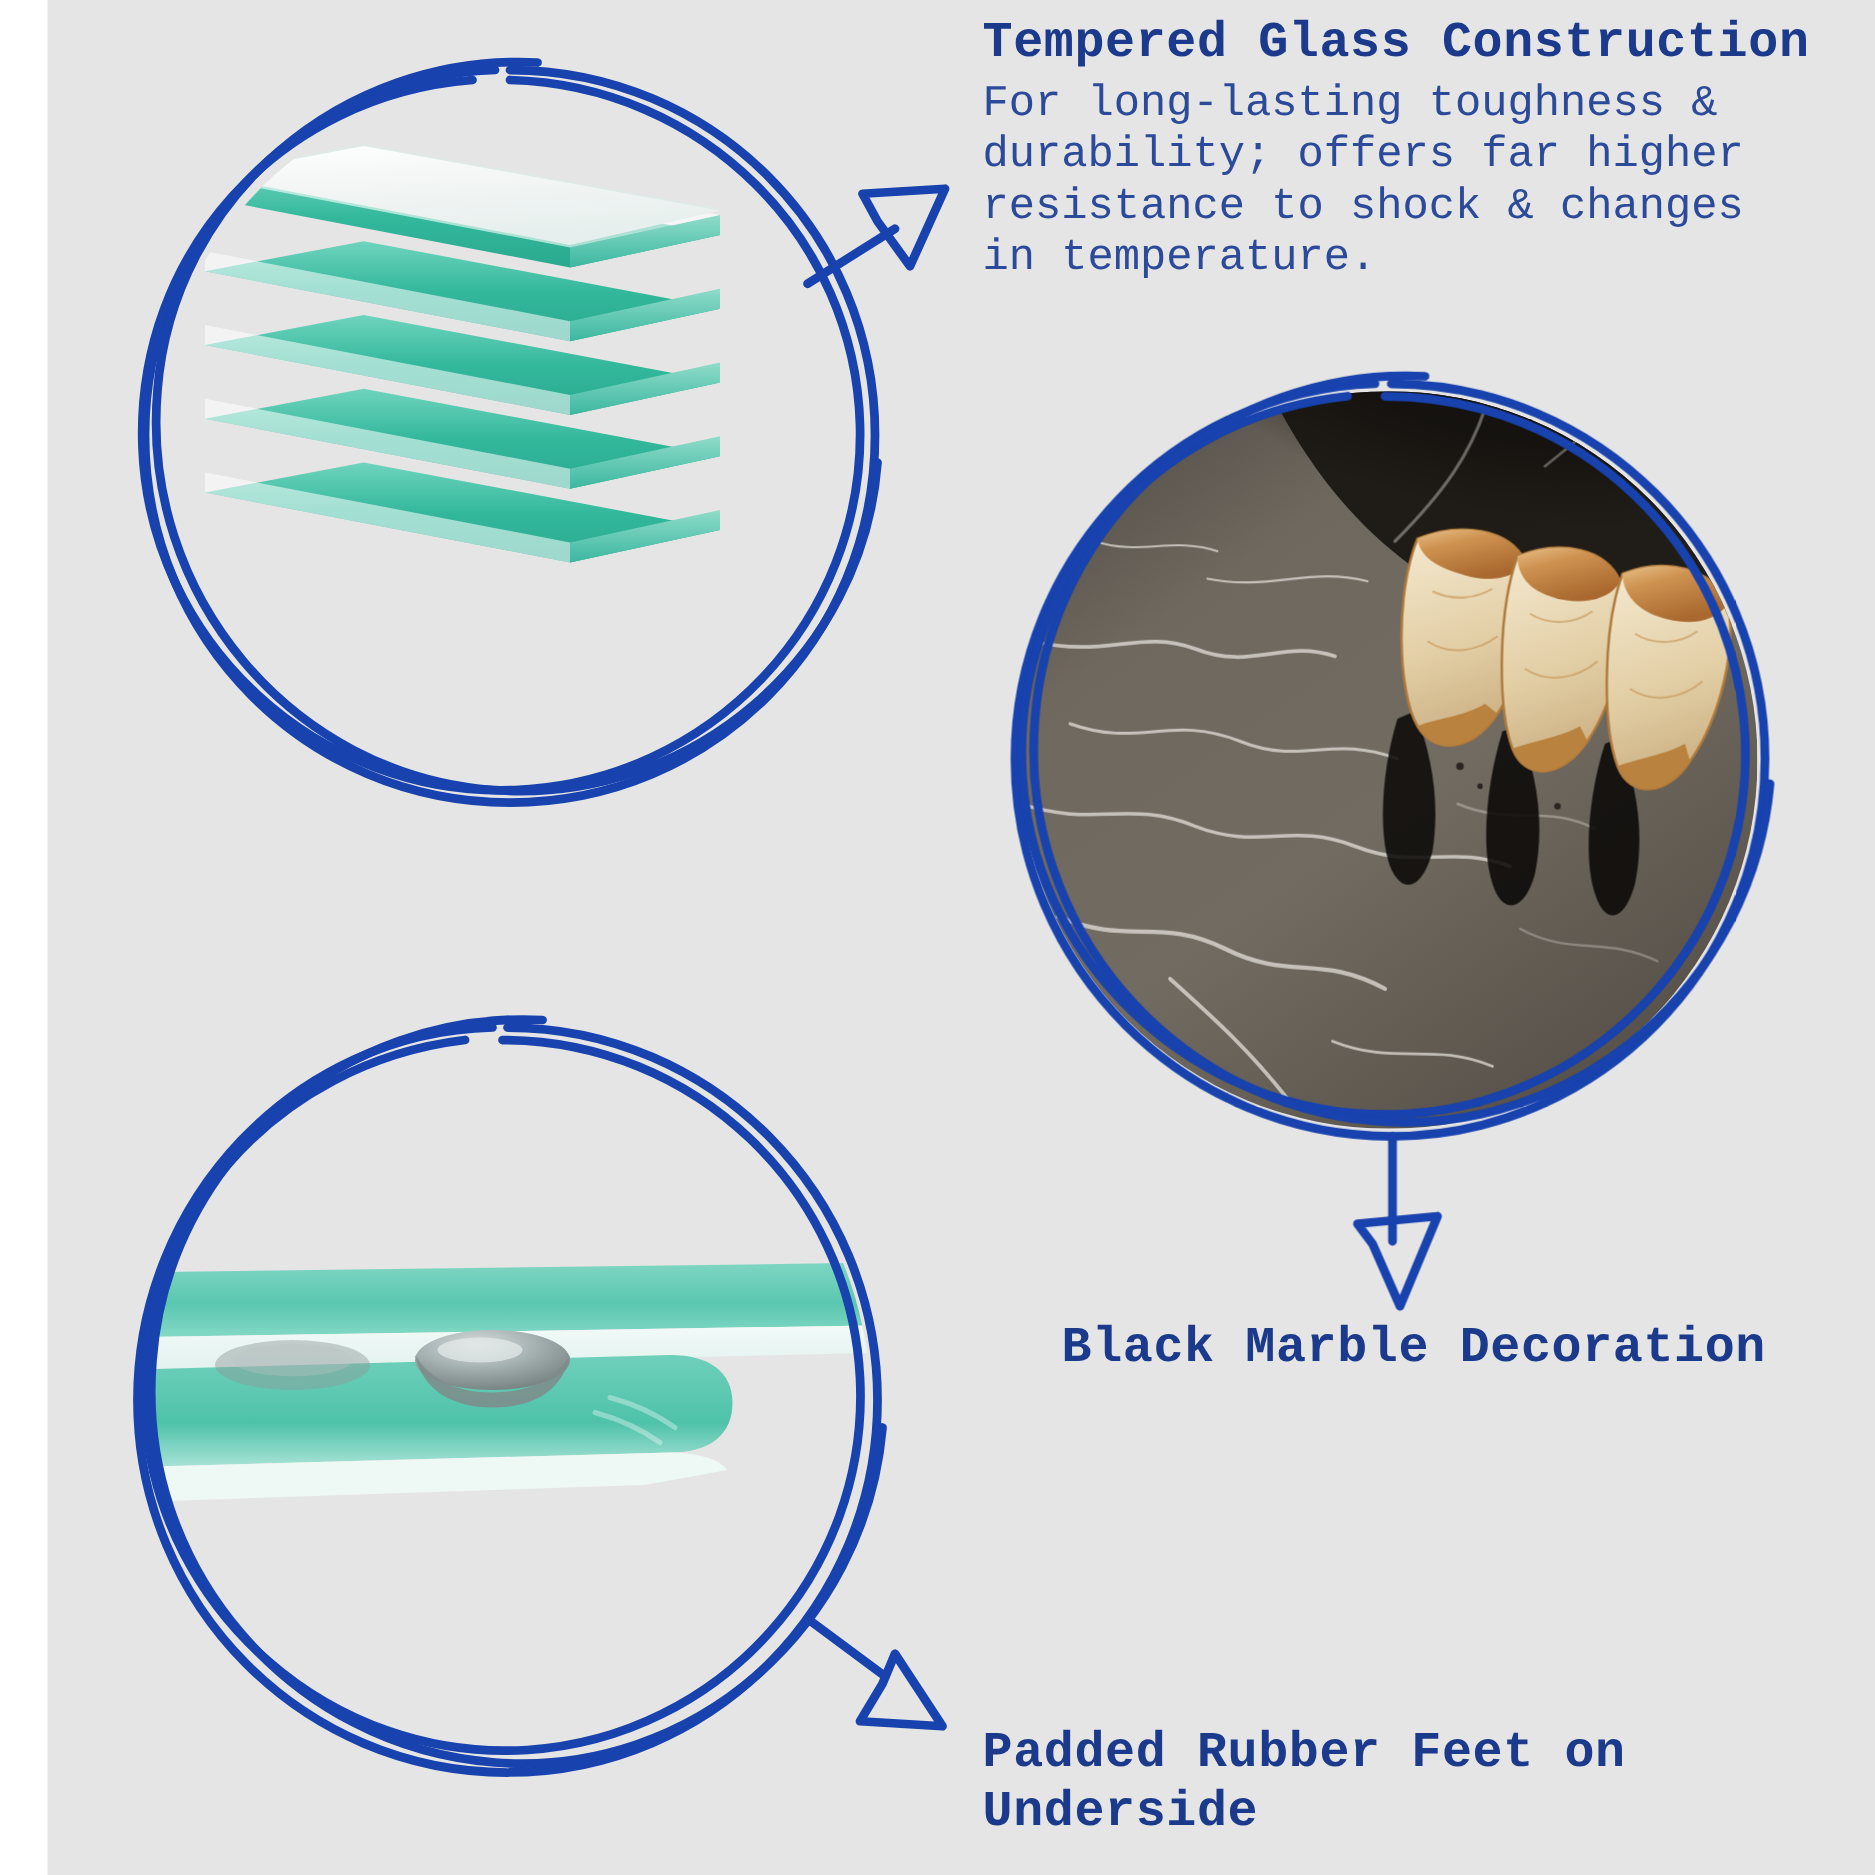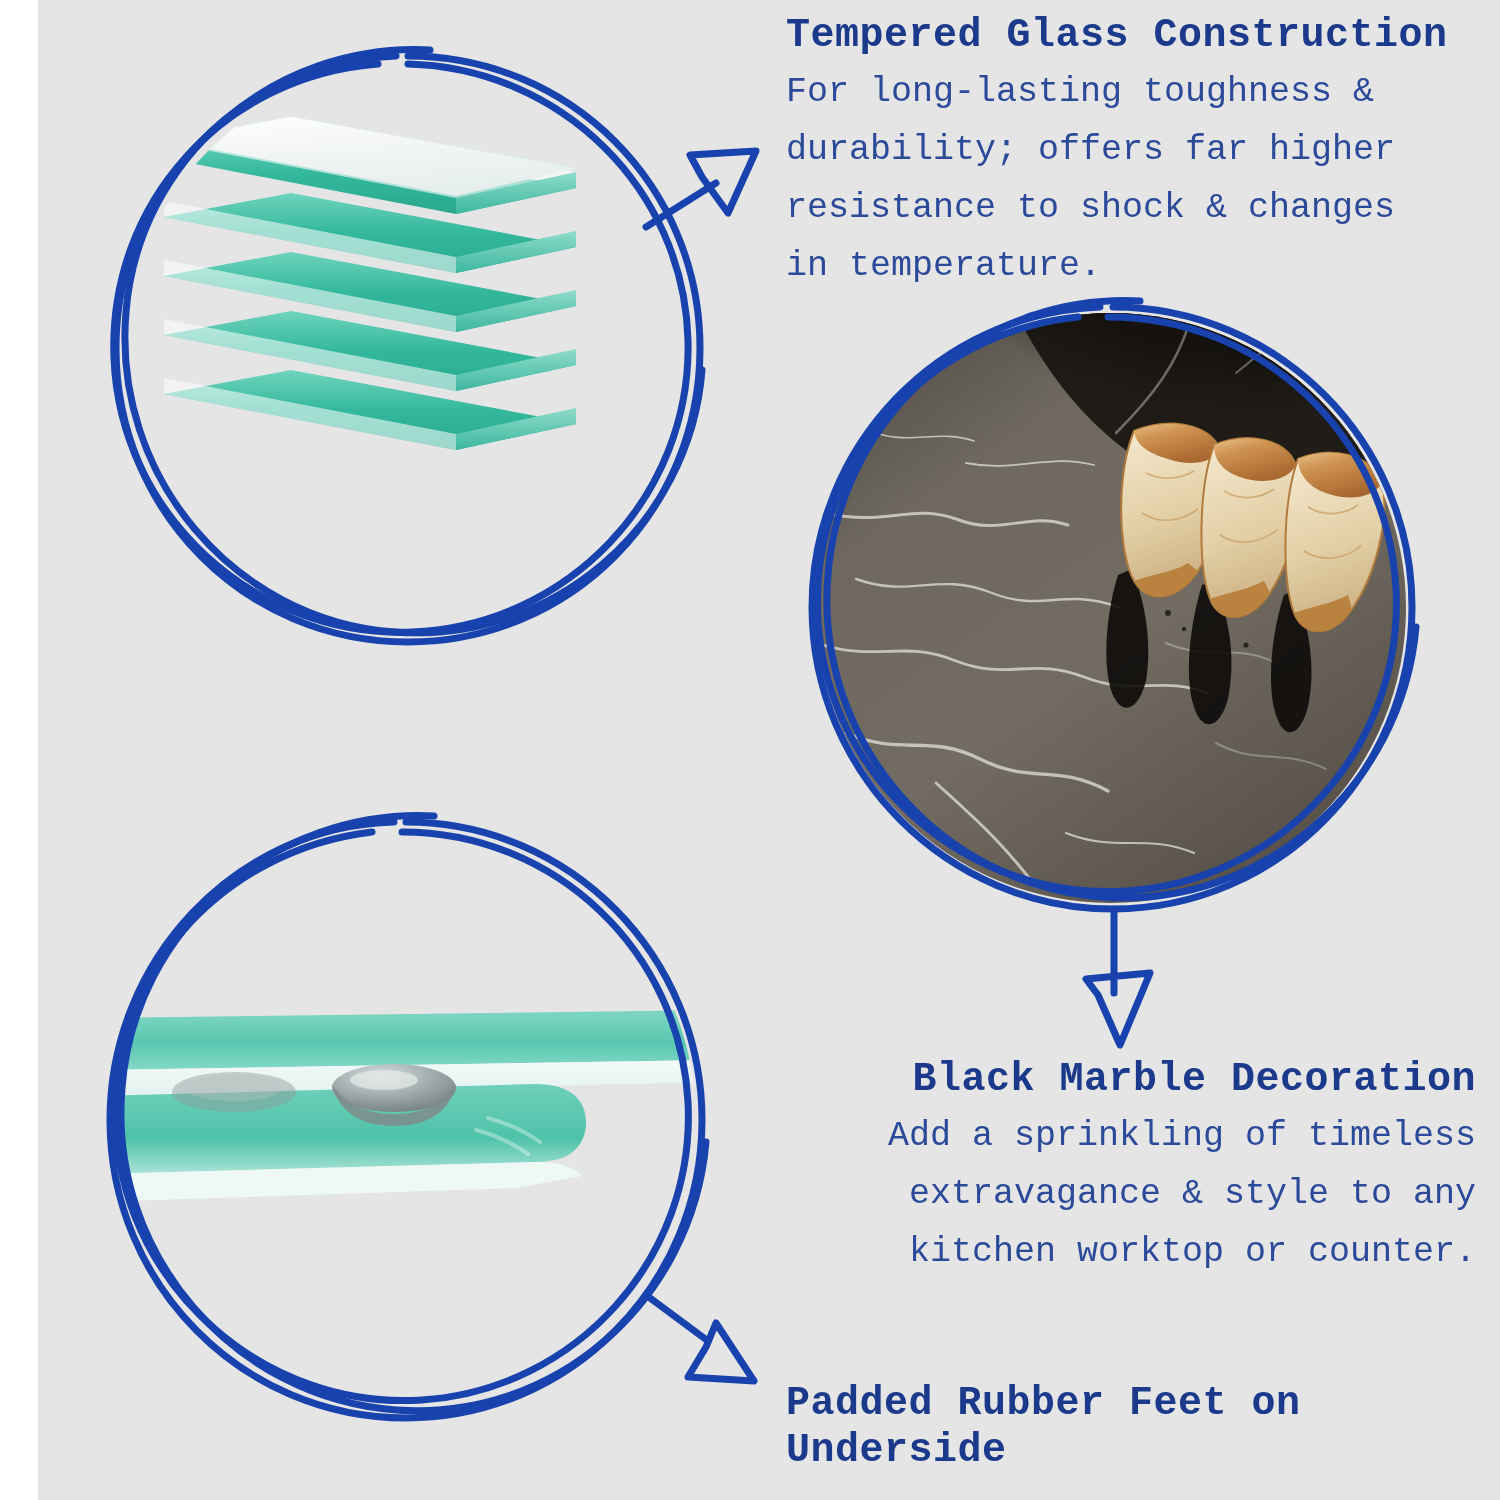--- a/index.html
+++ b/index.html
@@ -48,27 +48,27 @@
     line-height: 47px;
     letter-spacing: 0.5px;
     color: #1b3a8c;
     margin: 0 0 4px 0;
     white-space: pre-line;
   }
   .feature-body {
     font-family: "Liberation Mono", "DejaVu Sans Mono", monospace;
     font-weight: normal;
     font-size: 35px;
-    line-height: 58px;
+    line-height: 41px;
     letter-spacing: 0px;
     color: #2c4a9a;
     margin: 0;
     white-space: pre-line;
   }
-  .align-center { text-align: right; }
+  .align-center { text-align: center; }
   .align-left   { text-align: left; }
 
   
   .arrow-svg {
     position: absolute;
     pointer-events: none;
     overflow: visible;
   }
 </style>
 </head>
@@ -270,23 +270,20 @@
 
   <svg class="arrow-svg" style="left:1020px; top:905px; width:130px; height:150px;" viewBox="0 0 130 150">
     <g fill="none" stroke="#1842ad" stroke-width="7" stroke-linecap="round" stroke-linejoin="round">
       <path d="M56 4 L 56 88"></path>
       <path d="M28 74 L 92 68 L 62 140 L 40 90 Z"></path>
     </g>
   </svg>
 
   <div class="feature-block align-center" style="left:748px; top:1056px; width:690px;">
     <h2 class="feature-title">Black Marble Decoration</h2>
-    <p class="feature-body">Add a sprinkling of timeless
-extravagance &amp; style to any
-kitchen worktop or counter.</p>
   </div>
 
   <div class="circle-panel" style="left:38px; top:790px; width:660px; height:660px;">
 
     <div class="circle-photo" style="left:40px; top:40px; width:580px; height:580px;">
       <svg width="580" height="580" viewBox="0 0 580 580">
         <defs>
           <linearGradient id="gSlabTop" x1="0" y1="0" x2="0" y2="1">
             <stop offset="0%" stop-color="#7fd6c2"></stop>
             <stop offset="55%" stop-color="#5ac7b0"></stop>

